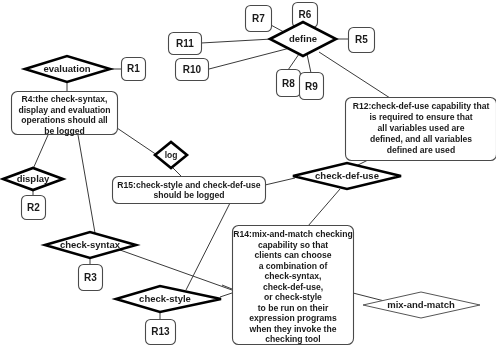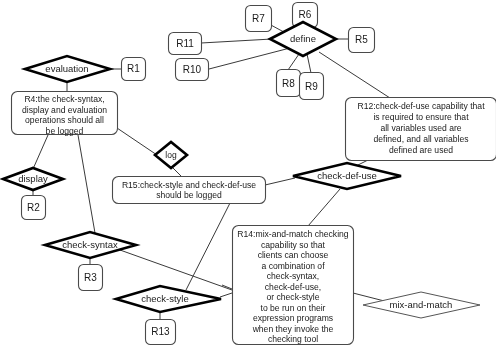--- a/index.html
+++ b/index.html
@@ -7,20 +7,21 @@
     padding: 0;
     background: #ffffff;
   }
   #diagram-root {
     position: relative;
     width: 496px;
     height: 352px;
     background: #ffffff;
     font-family: "Liberation Sans", sans-serif;
     overflow: hidden;
+    font-weight: bold;
   }
   svg#graph {
     display: block;
     width: 500px;
     height: 352px;
   }
   .edge-thin {
     stroke: #3a3a3a;
     stroke-width: 1;
     fill: none;

